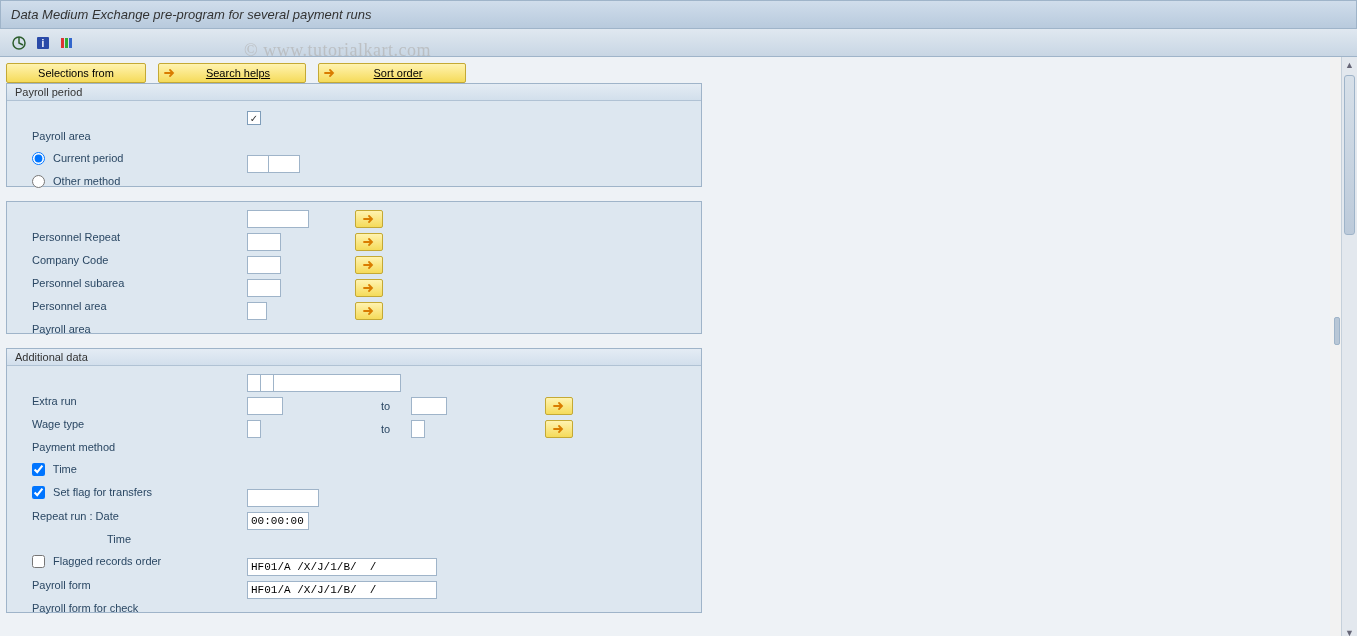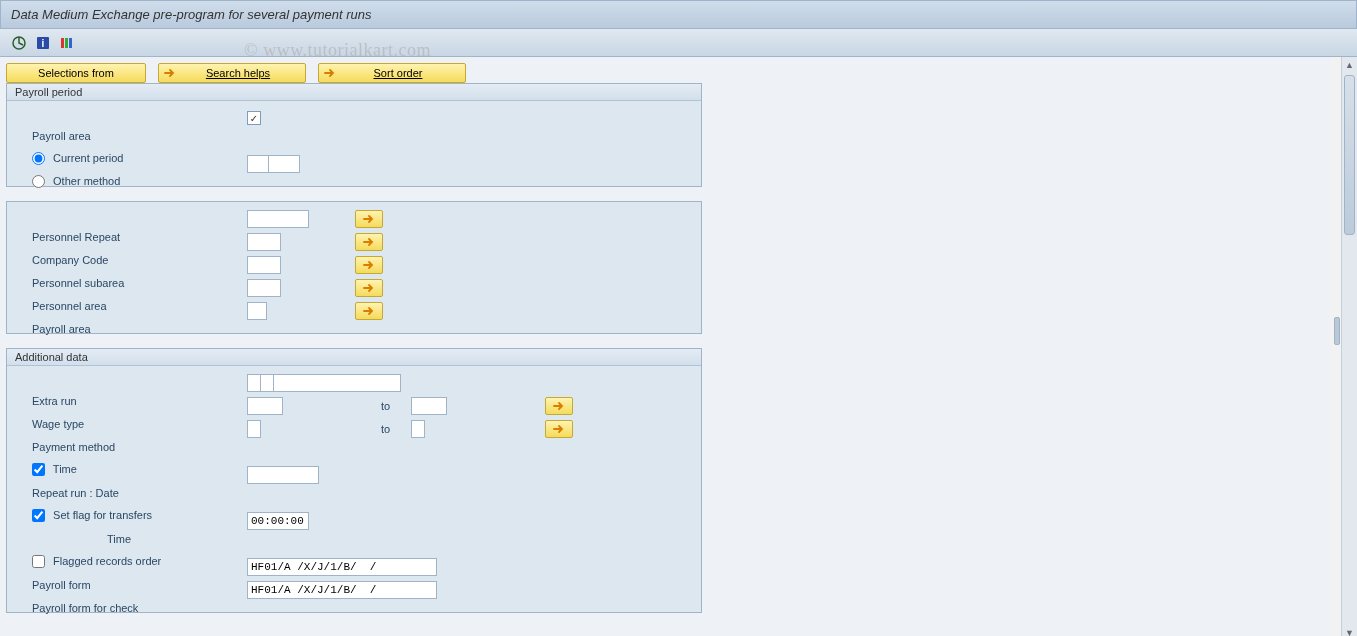--- a/index.html
+++ b/index.html
@@ -332,28 +332,28 @@
               </svg>
           </span>
         </div>
         <div class="row">
           <label class="lbl indent">
             <input type="checkbox" checked="" style="">
             <span>Time</span>
           </label>
         </div>
         <div class="row">
+          <label class="lbl indent">
+            <input type="checkbox" checked="" style="">
+            <span>Set flag for transfers</span>
+          </label>
+        </div>
+        <div class="row">
           <span class="lbl indent">Repeat run    : Date</span>
           <input type="text" class="fld" style="width: 72px;">
-        </div>
-        <div class="row">
-          <label class="lbl indent">
-            <input type="checkbox" checked="" style="">
-            <span>Set flag for transfers</span>
-          </label>
         </div>
         <div class="row">
           <span class="lbl" style="padding-left:90px">Time</span>
           <input type="text" class="fld" style="width: 62px;" value="00:00:00">
         </div>
         <div class="row">
           <label class="lbl indent">
             <input type="checkbox" style="">
             <span>Flagged records order</span>
           </label>

